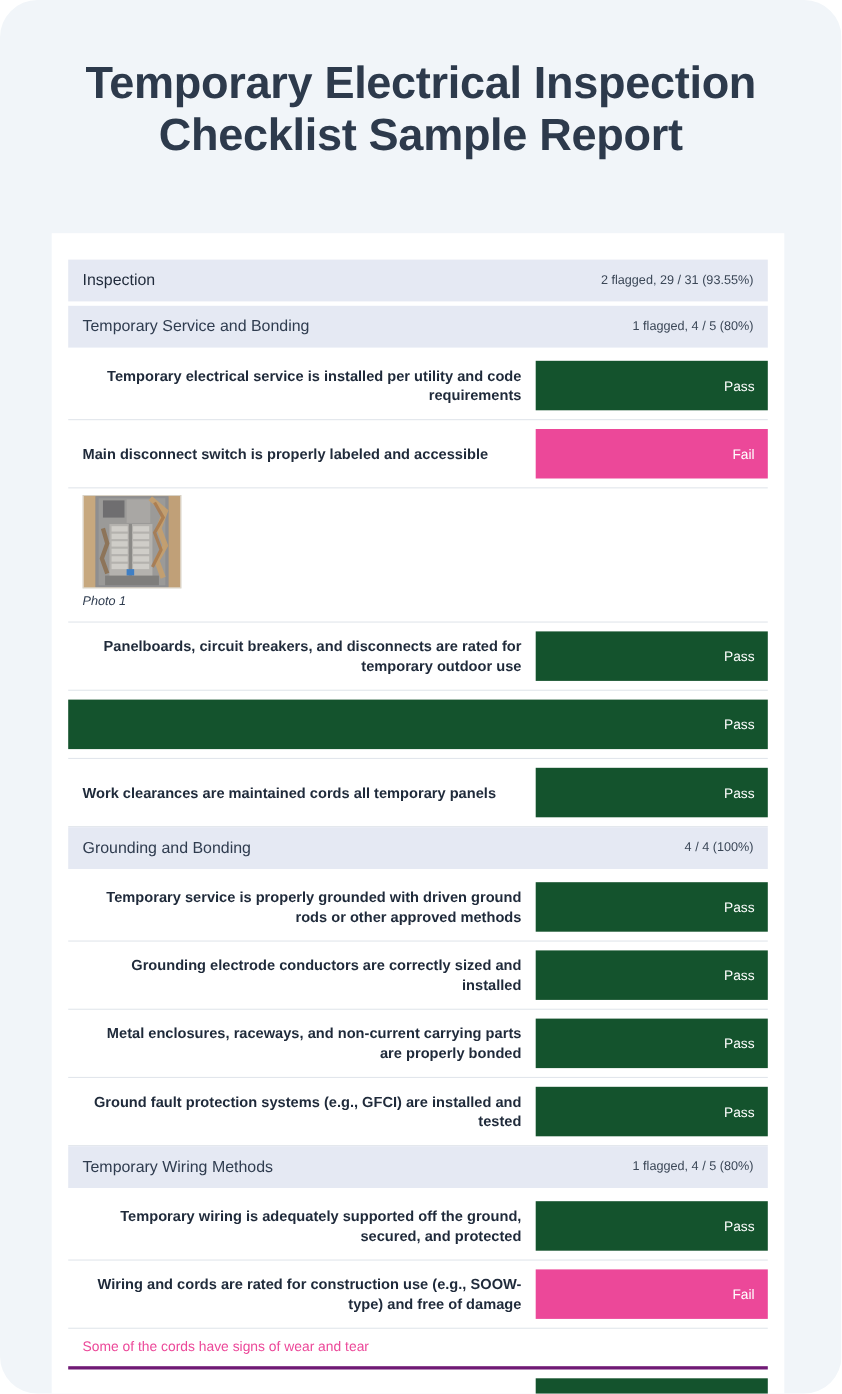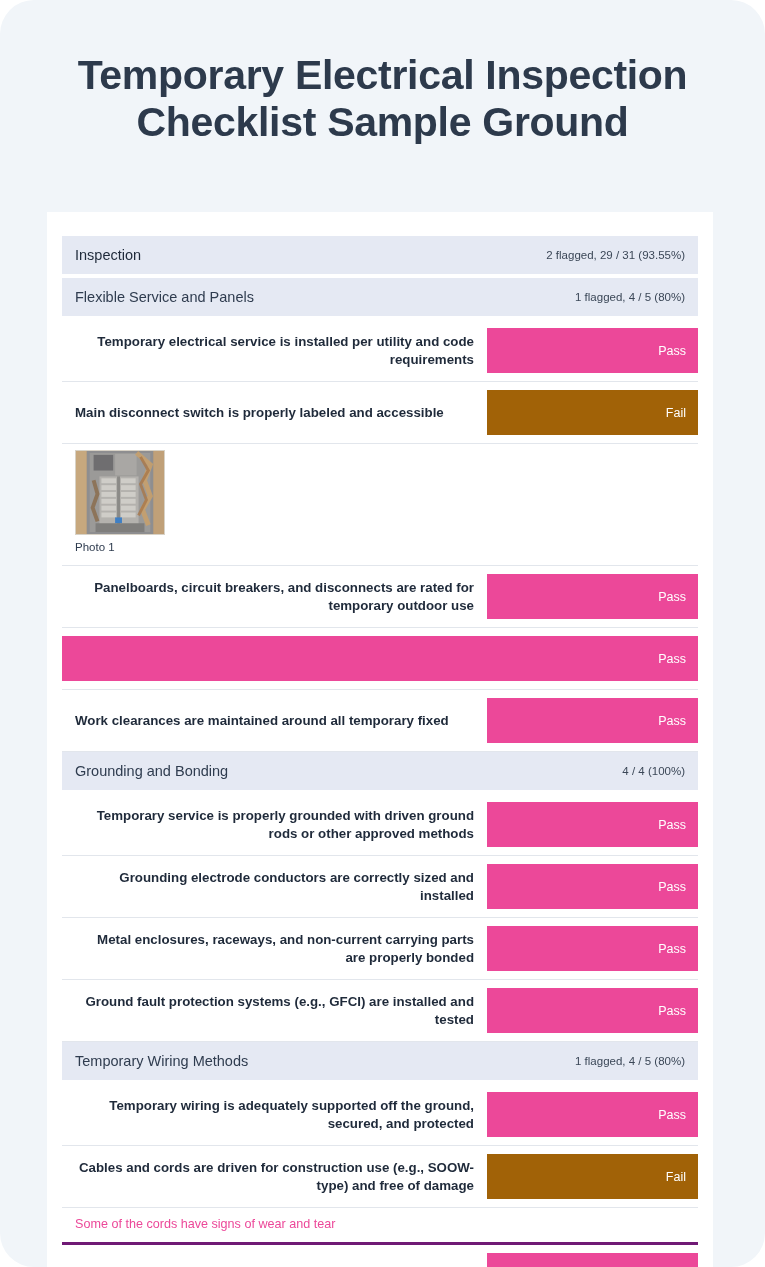--- a/index.html
+++ b/index.html
@@ -100,29 +100,29 @@
   .badge {
     width: 100%;
     min-height: 45px;
     display: flex;
     align-items: center;
     justify-content: flex-end;
     padding: 6px 12px;
     font-size: 12.5px;
     color: #ffffff;
   }
-  .badge.pass { background: #ec4899; }
-  .badge.fail { background: #a16207; }
+  .badge.pass { background: #14532d; }
+  .badge.fail { background: #ec4899; }
 
   
   .media-row {
     border-bottom: 1px solid #e2e6ec;
     padding: 6px 13px 10px 13px;
   }
-  .thumb-wrap { display: inline-block; }
+  .thumb-wrap { display: inline-block; font-style: italic; }
   .thumb {
     width: 90px;
     height: 85px;
     display: block;
     border: 1px solid #d8d2c6;
   }
   .thumb-caption {
     margin-top: 6px;
     font-size: 11.5px;
     color: #2f3c4f;
@@ -136,32 +136,32 @@
     color: #ec4899;
   }
 </style>
 </head>
 <body>
 
 <div id="page">
 
   <h1 class="report-title">
     <span class="line">Temporary Electrical Inspection</span>
-    <span class="line">Checklist Sample Ground</span>
+    <span class="line">Checklist Sample Report</span>
   </h1>
 
   <div class="sheet">
 
     <div class="group-head">
       <span class="ttl">Inspection</span>
       <span class="meta">2 flagged, 29 / 31 (93.55%)</span>
     </div>
 
     <div class="section-head">
-      <span class="ttl">Flexible Service and Panels</span>
+      <span class="ttl">Temporary Service and Bonding</span>
       <span class="meta">1 flagged, 4 / 5 (80%)</span>
     </div>
 
     <div class="item-row">
       <div class="item-label">Temporary electrical service is installed per utility and code requirements</div>
       <div class="item-answer">
         <div class="badge pass">Pass</div>
       </div>
     </div>
 
@@ -215,21 +215,21 @@
       </div>
     </div>
 
     <div class="item-row">
       <div class="item-answer">
         <div class="badge pass">Pass</div>
       </div>
     </div>
 
     <div class="item-row">
-      <div class="item-label">Work clearances are maintained around all temporary fixed</div>
+      <div class="item-label">Work clearances are maintained cords all temporary panels</div>
       <div class="item-answer">
         <div class="badge pass">Pass</div>
       </div>
     </div>
 
     <div class="section-head">
       <span class="ttl">Grounding and Bonding</span>
       <span class="meta">4 / 4 (100%)</span>
     </div>
 
@@ -267,21 +267,21 @@
     </div>
 
     <div class="item-row">
       <div class="item-label">Temporary wiring is adequately supported off the ground, secured, and protected</div>
       <div class="item-answer">
         <div class="badge pass">Pass</div>
       </div>
     </div>
 
     <div class="item-row">
-      <div class="item-label">Cables and cords are driven for construction use (e.g., SOOW-type) and free of damage</div>
+      <div class="item-label">Wiring and cords are rated for construction use (e.g., SOOW-type) and free of damage</div>
       <div class="item-answer">
         <div class="badge fail">Fail</div>
       </div>
     </div>
 
     <div class="note-row">Some of the cords have signs of wear and tear</div>
 
     <div class="item-row">
       <div class="item-label">Flexible cords are not used as a substitute for fixed wiring</div>
       <div class="item-answer">

